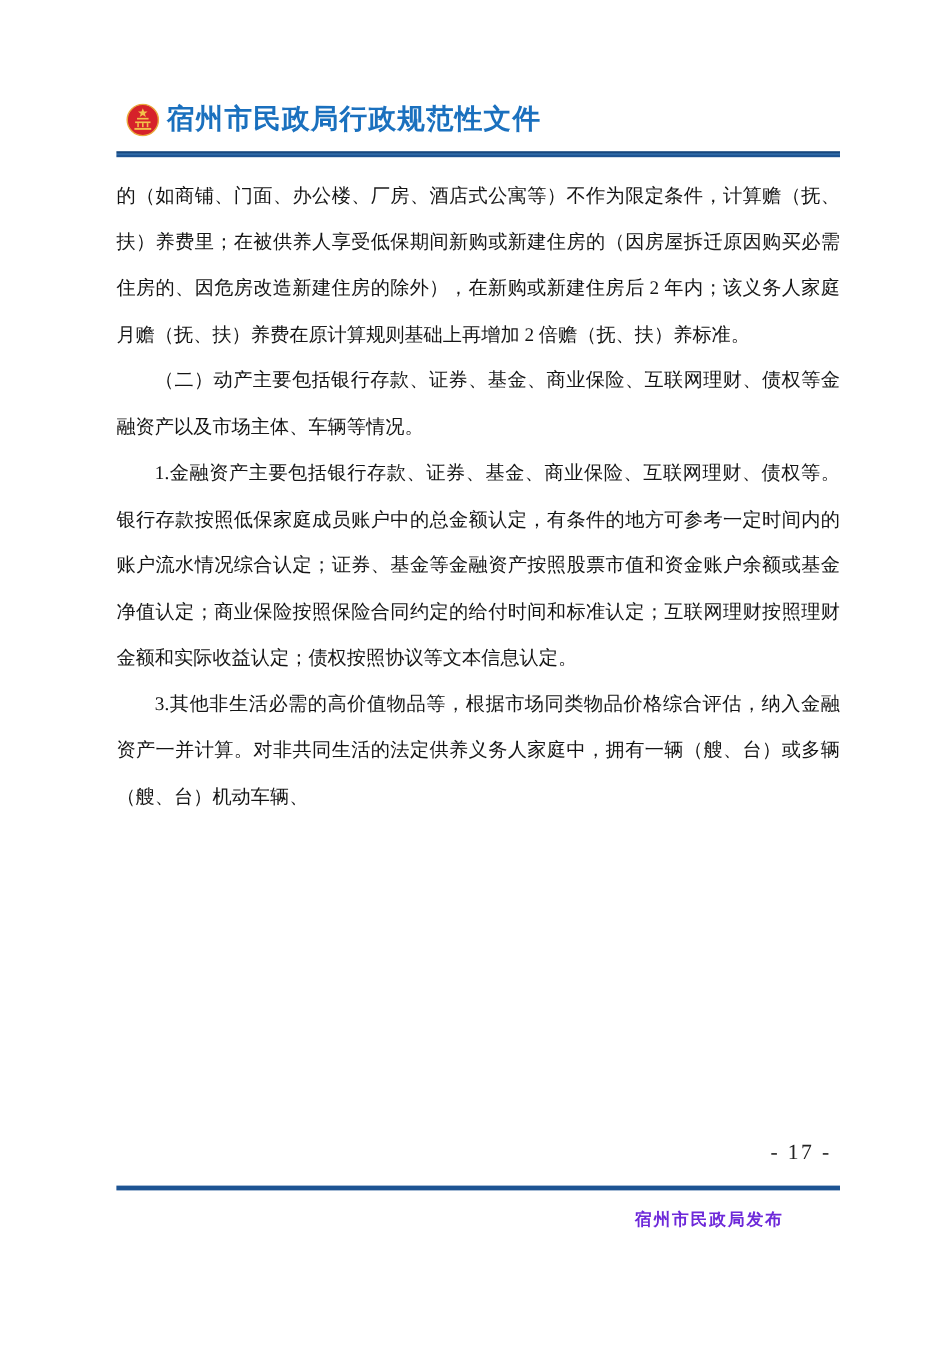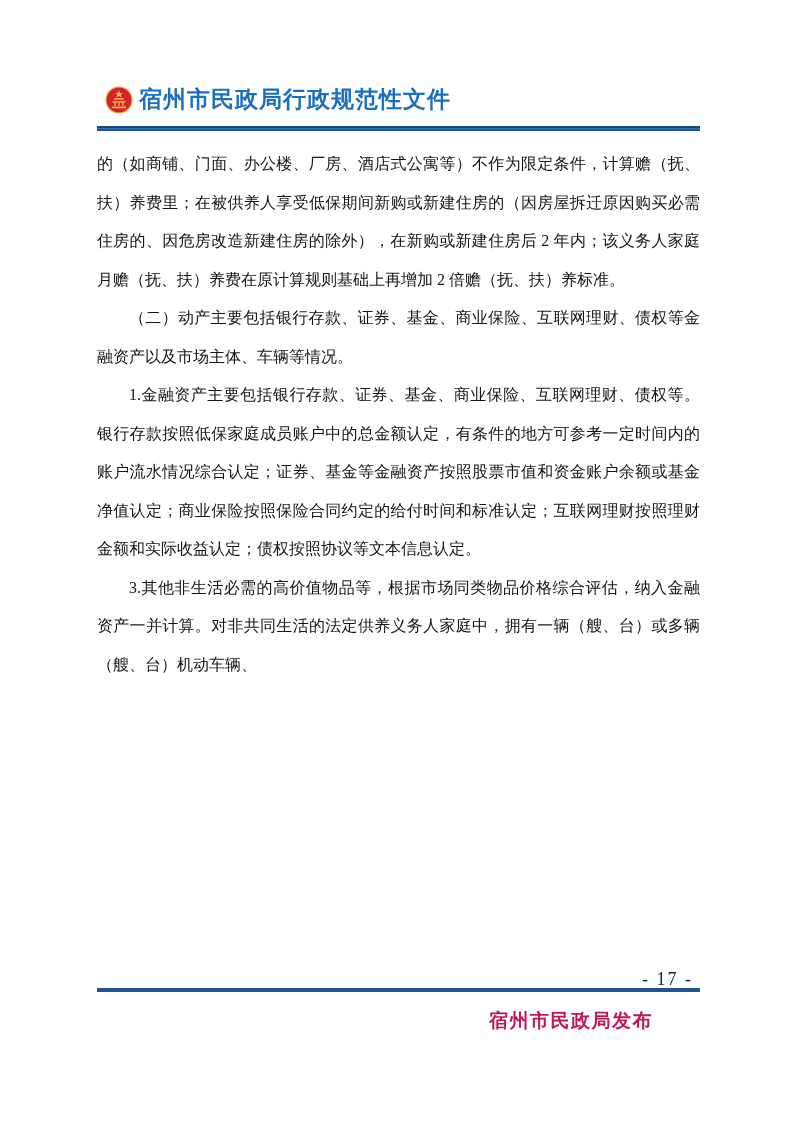--- a/index.html
+++ b/index.html
@@ -70,40 +70,39 @@
 
   
   .page-number {
     position: absolute;
     top: 950px;
     right: 100px;
     font-size: 18px;
     color: #222;
     letter-spacing: 2px;
     white-space: nowrap;
-    margin-top: 19px;
   }
 
   
   .footer-rule {
     position: absolute;
     left: 97px;
     top: 988px;
     width: 603px;
     height: 4px;
     background: #1d5493;
   }
   .publisher {
     position: absolute;
     top: 1008px;
     right: 140px;
     font-family: "Liberation Sans", "DejaVu Sans", sans-serif;
-    font-size: 19px;
+    font-size: 14px;
     font-weight: bold;
-    color: #be185d;
+    color: #6d28d9;
     letter-spacing: 1.5px;
     white-space: nowrap;
   }
 </style>
 </head>
 <body>
 
 <div class="page">
 
   <header class="doc-header">

